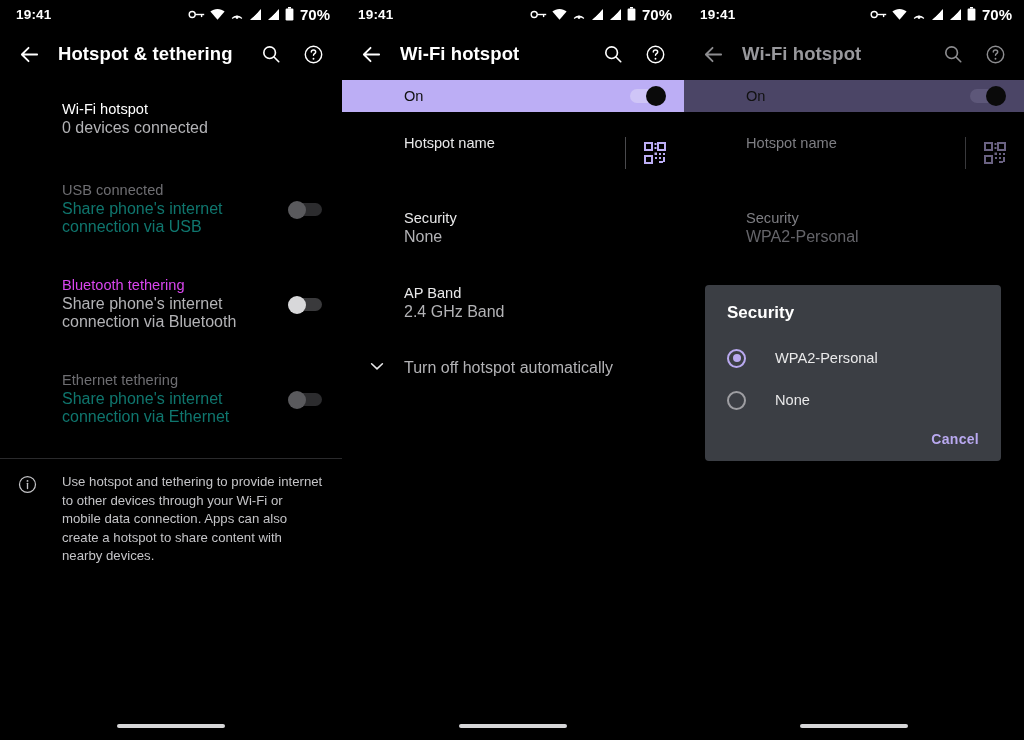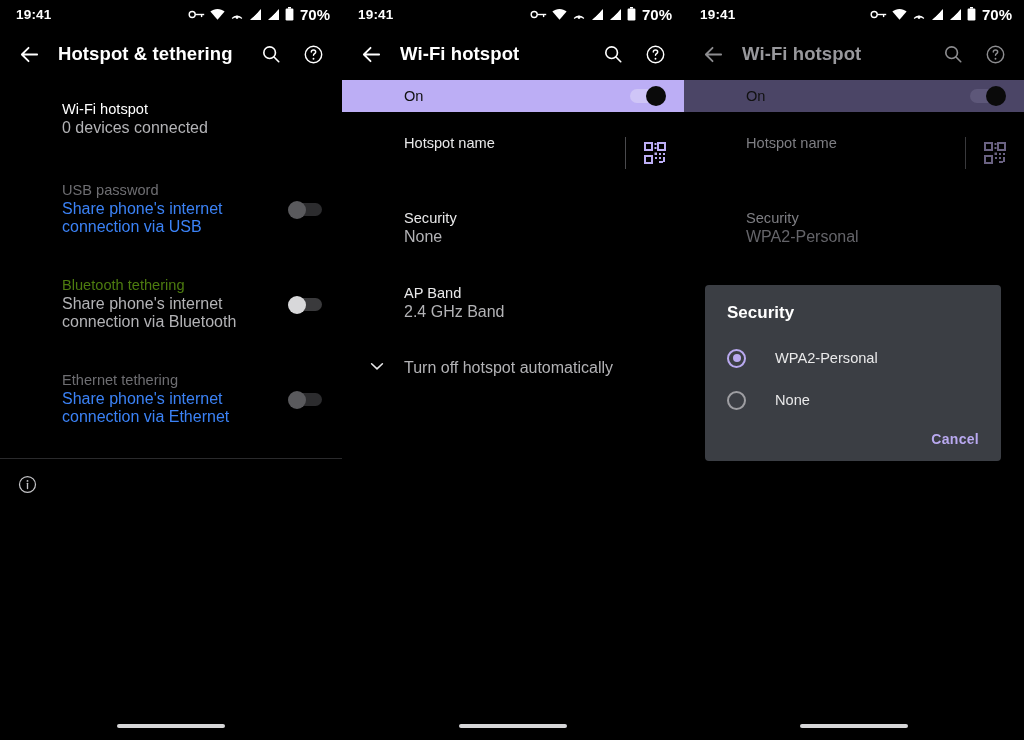--- a/index.html
+++ b/index.html
@@ -62,22 +62,22 @@
   }
   .row .t1 {
     font-size: 14.6px; color: #e9e9ea;
     line-height: 19px;
   }
   .row .t2 {
     font-size: 16px; color: #b3b3b6;
     line-height: 18px;
   }
   .row.dim .t1 { color: #6e6e72; }
-  .row.dim .t2 { color: #3b82f6; }
-  .row.bold .t1 { color: #4d7c0f; }
+  .row.dim .t2 { color: #0f766e; }
+  .row.bold .t1 { color: #d946ef; }
 
   
   .row-toggle {
     position: absolute;
     right: 20px; top: 50%;
     transform: translateY(-50%);
     width: 34px; height: 16px;
   }
   .track {
     position: absolute; right: 0; top: 2px;
@@ -288,21 +288,21 @@
     <div style="height:10px"></div>
 
     <div class="row">
       <div class="t1" style="color:#fff">Wi-Fi hotspot</div>
       <div class="t2">0 devices connected</div>
     </div>
 
     <div style="height:24px"></div>
 
     <div class="row dim">
-      <div class="t1">USB password</div>
+      <div class="t1">USB connected</div>
       <div class="t2" style="max-width:215px">Share phone's internet connection via USB</div>
       <span class="row-toggle">
         <span class="track"></span>
         <span class="thumb"></span>
       </span>
     </div>
 
     <div style="height:20px"></div>
 
     <div class="row bold">
@@ -328,20 +328,21 @@
     <div class="divider" style="margin-top:22px"></div>
 
     <div class="info-block">
       <span class="info-icon">
         <svg width="19" height="19" viewBox="0 0 20 20">
             <circle cx="10" cy="10" r="8.4" fill="none" stroke="#c4c4c7" stroke-width="1.3"></circle>
             <circle cx="10" cy="6.2" r="1" fill="#c4c4c7"></circle>
             <path d="M10 8.8v5.4" stroke="#c4c4c7" stroke-width="1.4" stroke-linecap="round"></path>
           </svg>
       </span>
+      <span class="info-text">Use hotspot and tethering to provide internet to other devices through your Wi-Fi or mobile data connection. Apps can also create a hotspot to share content with nearby devices.</span>
     </div>
 
     <div class="navpill"></div>
   </div>
 
   <div class="phone">
 
     <div class="statusbar">
       <span class="status-time">19:41</span>
       <span class="status-icons">

